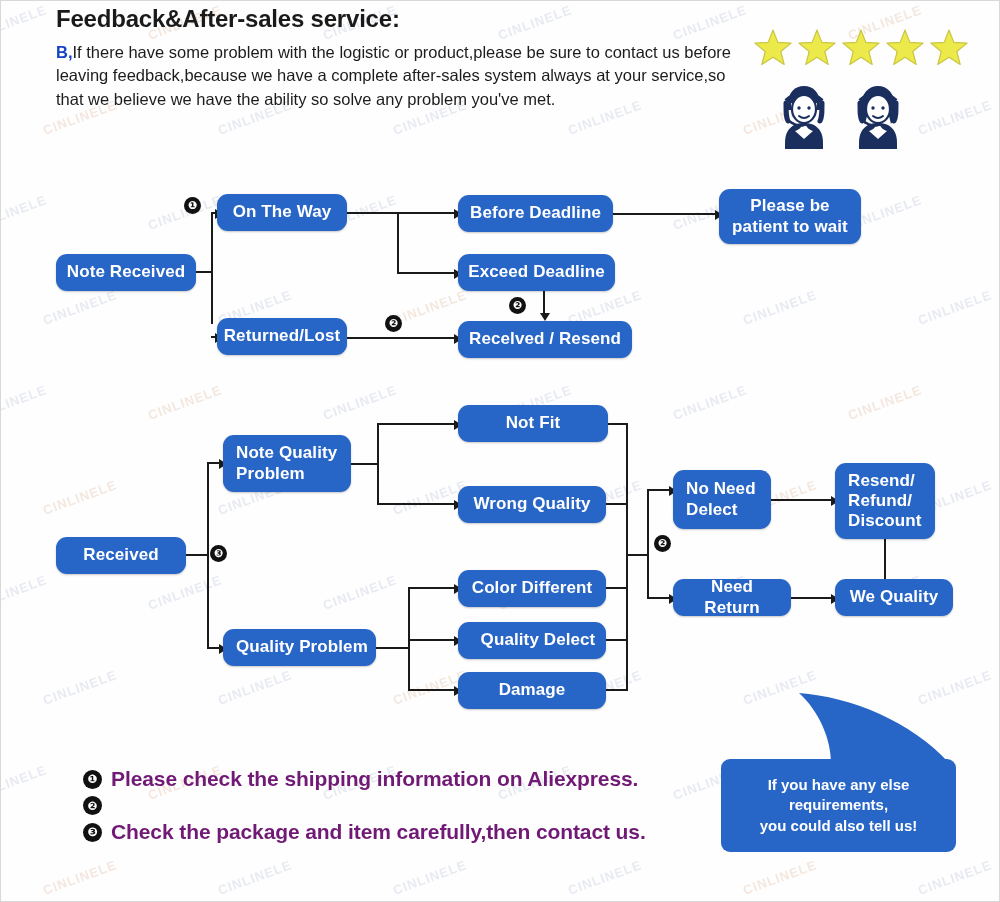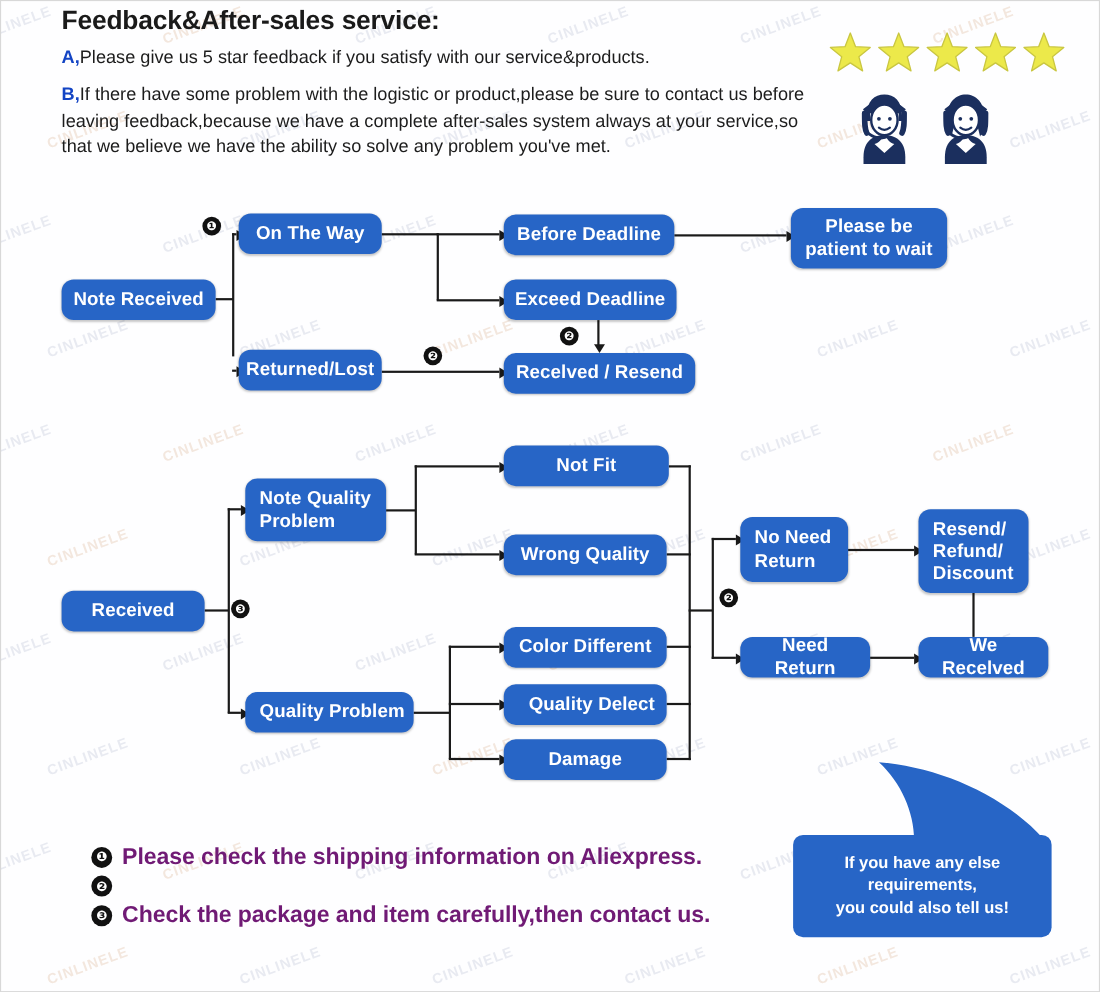--- a/index.html
+++ b/index.html
@@ -187,23 +187,20 @@
       <div class="wm" style="left: 215px; top: 869px;">CINLINELE</div>
       <div class="wm" style="left: 390px; top: 869px;">CINLINELE</div>
       <div class="wm" style="left: 565px; top: 869px;">CINLINELE</div>
       <div class="wm warm" style="left: 740px; top: 869px;">CINLINELE</div>
       <div class="wm" style="left: 915px; top: 869px;">CINLINELE</div>
     </div>
 
   <div id="header">
     <div class="h-title">Feedback&amp;After-sales service:</div>
     <div class="h-para">
-      <span class="h-mark">A,</span><span>Please give us 5 star feedback if you satisfy with our service&amp;products.</span>
-    </div>
-    <div class="h-para">
       <span class="h-mark">B,</span><span>If there have some problem with the logistic or product,please be sure to contact us before leaving feedback,because we have a complete after-sales system always at your service,so that we believe we have the ability so solve any problem you've met.</span>
     </div>
   </div>
 
   <div id="stars">
       <svg class="star" viewBox="0 0 40 40">
         <polygon points="20.0,1.0 24.8,13.4 38.1,14.1 27.8,22.5 31.2,35.4 20.0,28.2 8.8,35.4 12.2,22.5 1.9,14.1 15.2,13.4" fill="#ece94a" stroke="#c9c641" stroke-width="1.2" stroke-linejoin="round"></polygon>
       </svg>
       <svg class="star" viewBox="0 0 40 40">
         <polygon points="20.0,1.0 24.8,13.4 38.1,14.1 27.8,22.5 31.2,35.4 20.0,28.2 8.8,35.4 12.2,22.5 1.9,14.1 15.2,13.4" fill="#ece94a" stroke="#c9c641" stroke-width="1.2" stroke-linejoin="round"></polygon>
@@ -348,38 +345,38 @@
         </div>
       </div>
       <div class="fbox" style="left: 457px; top: 671px; width: 148px; height: 37px;">
         <div>
           <div>Damage</div>
         </div>
       </div>
       <div class="fbox lead" style="left: 672px; top: 469px; width: 98px; height: 59px;">
         <div>
           <div>No Need</div>
-          <div>Return</div>
+          <div>Delect</div>
         </div>
       </div>
       <div class="fbox" style="left: 672px; top: 578px; width: 118px; height: 37px;">
         <div>
           <div>Need Return</div>
         </div>
       </div>
       <div class="fbox lead" style="left: 834px; top: 462px; width: 100px; height: 76px;">
         <div>
           <div>Resend/</div>
           <div>Refund/</div>
           <div>Discount</div>
         </div>
       </div>
       <div class="fbox" style="left: 834px; top: 578px; width: 118px; height: 37px;">
         <div>
-          <div>We Recelved</div>
+          <div>We Quality</div>
         </div>
       </div>
       <div class="ln h" style="left: 185px; top: 553px; width: 22px;"></div>
       <div class="ln v" style="left: 206px; top: 461px; height: 186px;"></div>
       <div class="ln h" style="left: 206px; top: 461px; width: 12px;"></div>
       <div class="arw r" style="left: 218px; top: 458px;"></div>
       <div class="ln h" style="left: 206px; top: 646px; width: 12px;"></div>
       <div class="arw r" style="left: 218px; top: 643px;"></div>
       <div class="ln h" style="left: 350px; top: 462px; width: 27px;"></div>
       <div class="ln v" style="left: 376px; top: 422px; height: 81px;"></div>

